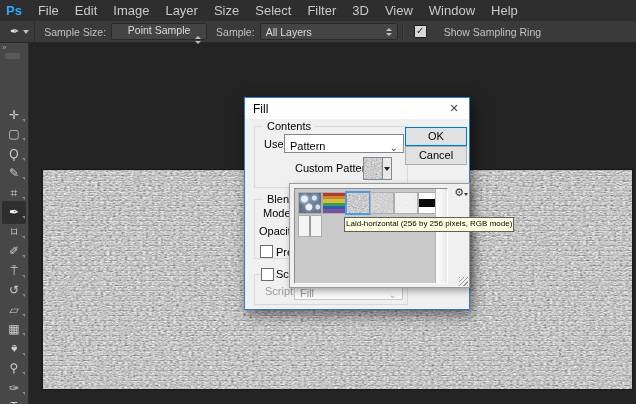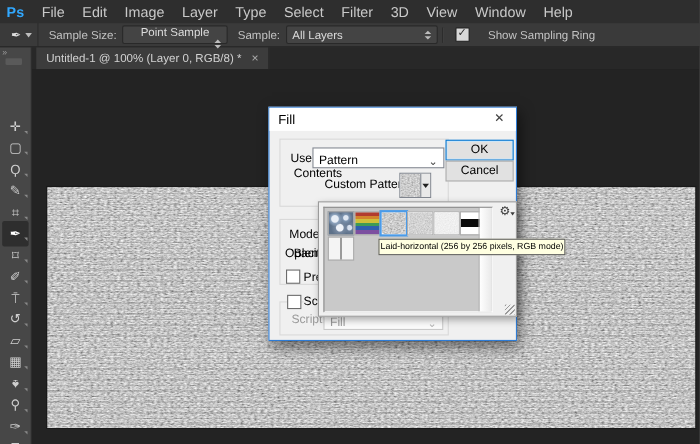--- a/index.html
+++ b/index.html
@@ -35,21 +35,21 @@
   .canvas{position:absolute;left:28px;top:63px;right:0;bottom:0;background:#232323;}
   .doc{position:absolute;left:15px;top:107px;width:589px;height:219px;outline:1px solid #191919;}
   .doc svg{position:absolute;inset:0;display:block;}
   .laid-lines{position:absolute;inset:0;background:repeating-linear-gradient(180deg,rgba(0,0,0,.10) 0 1px,rgba(255,255,255,.05) 1px 2px,transparent 2px 5px);}
   
   .dialog{position:absolute;left:244px;top:97px;width:224px;height:211px;background:#f0f0f0;border:1px solid #2e7cd6;
           box-shadow:3px 5px 12px rgba(0,0,0,.5);z-index:10;font-size:11px;color:#000;}
   .dlg-title{position:absolute;left:0;top:0;right:0;height:21px;background:#ffffff;display:flex;align-items:center;padding-left:8px;font-size:12px;}
   .dlg-close{position:absolute;right:0;top:0;width:30px;height:21px;text-align:center;line-height:21px;color:#444;font-size:11px;}
   .grp{position:absolute;border:1px solid #d9d9d9;}
-  .grp-legend{position:absolute;top:-7px;left:8px;background:#f0f0f0;padding:0 4px;font-size:11px;white-space:nowrap;margin-top:32px;}
+  .grp-legend{position:absolute;top:-7px;left:8px;background:#f0f0f0;padding:0 4px;font-size:11px;white-space:nowrap;}
   .lbl{position:absolute;white-space:nowrap;font-size:11px;}
   .combo{position:absolute;background:#fff;border:1px solid #828790;display:flex;align-items:flex-end;padding:0 5px;font-size:11px;}
   .combo .chev{margin-left:auto;color:#444;font-size:10px;line-height:8px;}
   .combo.disabled{background:#fbfbfb;border-color:#c9c9c9;color:#9b9b9b;}
   .combo.disabled .chev{color:#b5b5b5;}
   .btn{position:absolute;width:60px;height:17px;background:#e1e1e1;border:1px solid #adadad;text-align:center;line-height:16px;font-size:11px;}
   .btn.default{border-color:#0078d7;box-shadow:inset 0 0 0 1px #cde6f7;}
   .wchk{position:absolute;width:11px;height:11px;background:#fff;border:1px solid #6b6b6b;}
   
   .flyout{position:absolute;left:44px;top:85px;width:179px;height:103px;background:#f0f0f0;border:1px solid #9b9b9b;
@@ -92,21 +92,21 @@
 <body>
 
 <div id="app">
 
   <div class="menubar">
     <span class="ps-logo">Ps</span>
     <span class="menu-item">File</span>
     <span class="menu-item">Edit</span>
     <span class="menu-item">Image</span>
     <span class="menu-item">Layer</span>
-    <span class="menu-item">Type</span>
+    <span class="menu-item">Size</span>
     <span class="menu-item">Select</span>
     <span class="menu-item">Filter</span>
     <span class="menu-item">3D</span>
     <span class="menu-item">View</span>
     <span class="menu-item">Window</span>
     <span class="menu-item">Help</span>
   </div>
 
   <div class="optionsbar">
     <div class="tool-preset">
@@ -127,26 +127,20 @@
       <span class="spin">
           <b class="u"></b>
           <b class="d"></b>
         </span>
     </div>
     <span class="ob-sep"></span>
     <span class="ob-check">✓</span>
     <span class="ob-label" style="margin-left:12px;">Show Sampling Ring</span>
   </div>
 
-  <div class="tabbar">
-    <div class="tab">
-      <span>Untitled-1 @ 100% (Layer 0, RGB/8) *</span>
-      <span class="tab-close">×</span>
-    </div>
-  </div>
 
   <div class="toolspanel">
     <span class="tp-header">»</span>
     <span class="tp-strip"></span>
     <div class="tool-sel-box" style="top:159px;"></div>
     <div class="tool" style="top:64px;"><span>✛</span><i class="fly"></i></div>
     <div class="tool" style="top:83px;"><span>▢</span><i class="fly"></i></div>
     <div class="tool" style="top:103px;"><span>Ϙ</span><i class="fly"></i></div>
     <div class="tool" style="top:122px;"><span>✎</span><i class="fly"></i></div>
     <div class="tool" style="top:142px;"><span>⌗</span><i class="fly"></i></div>

